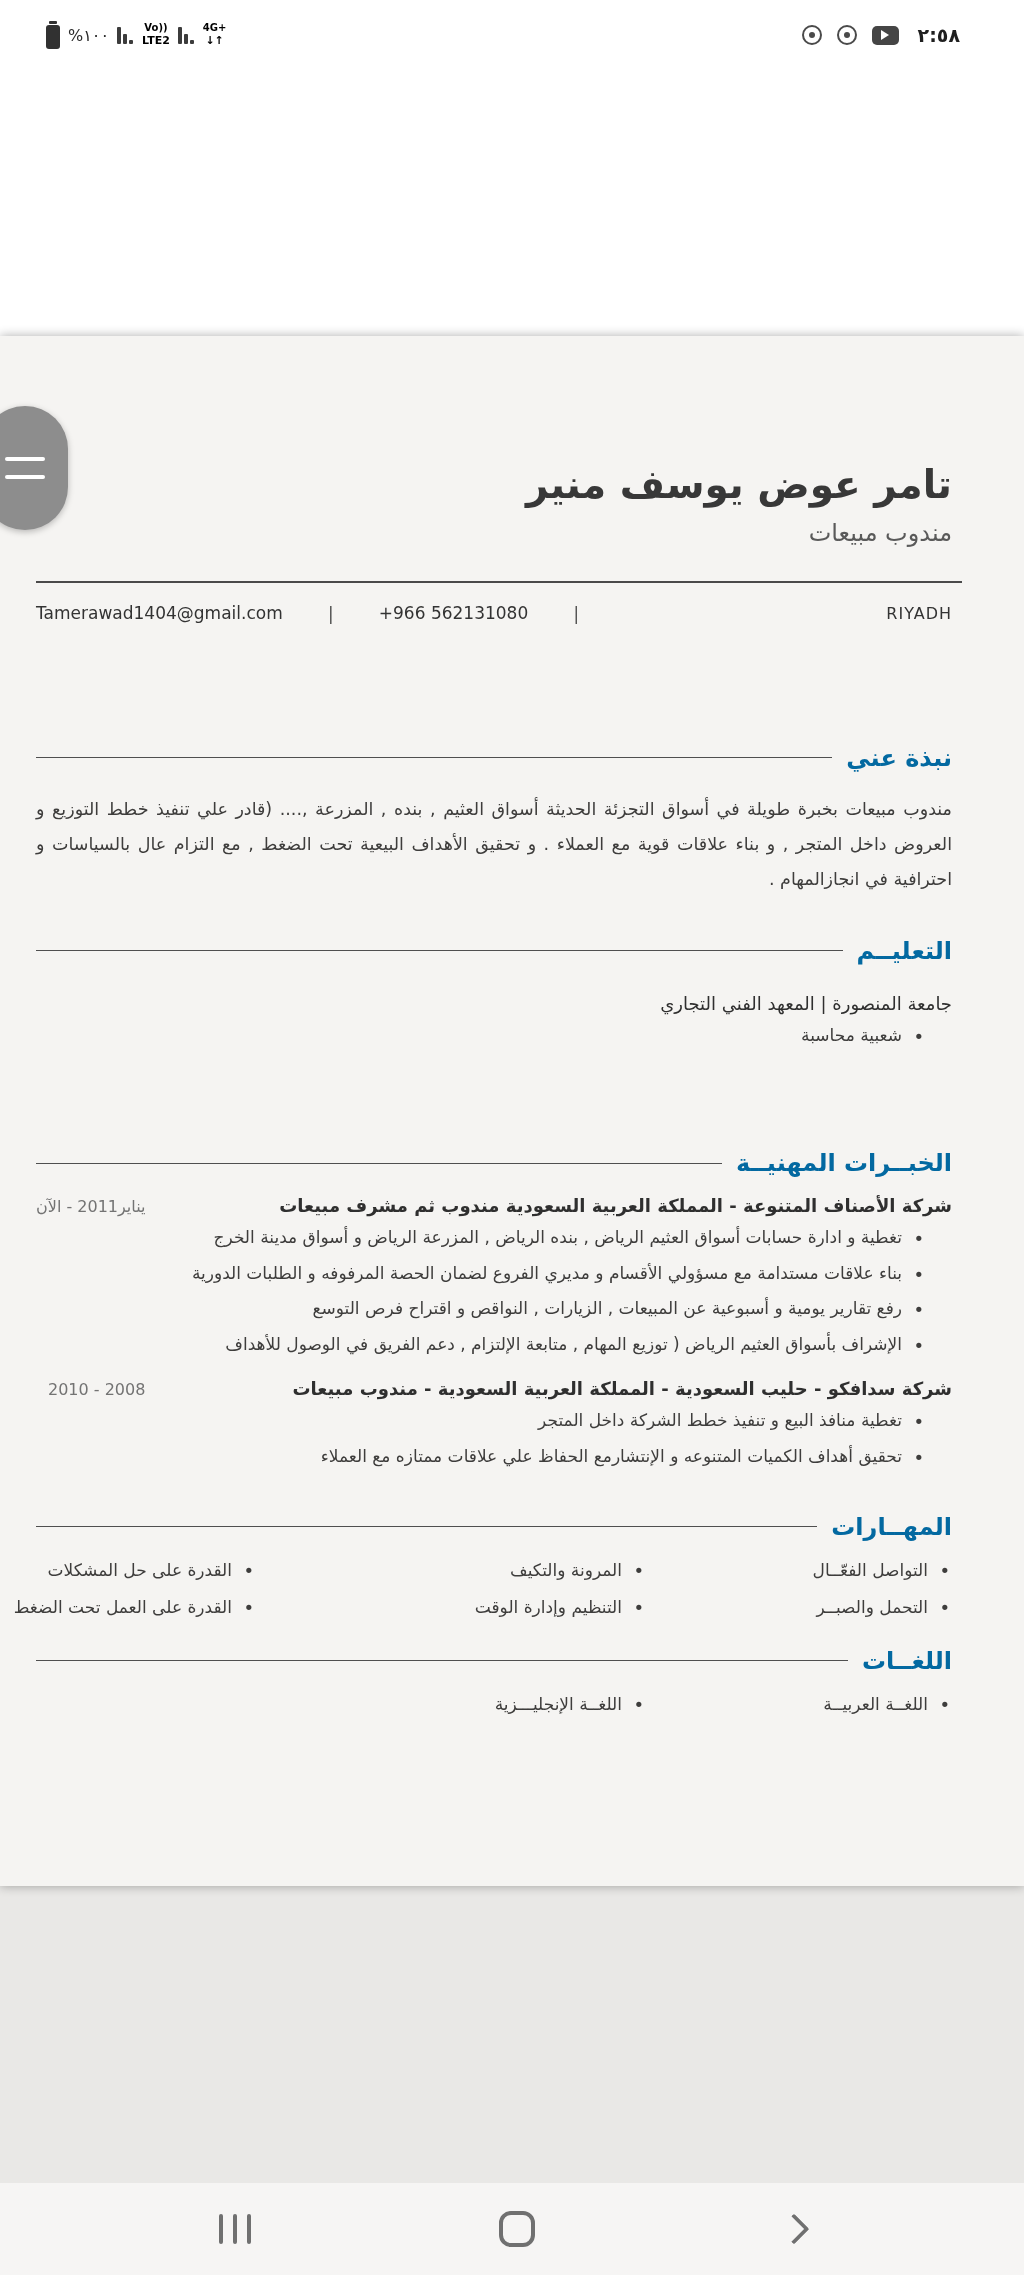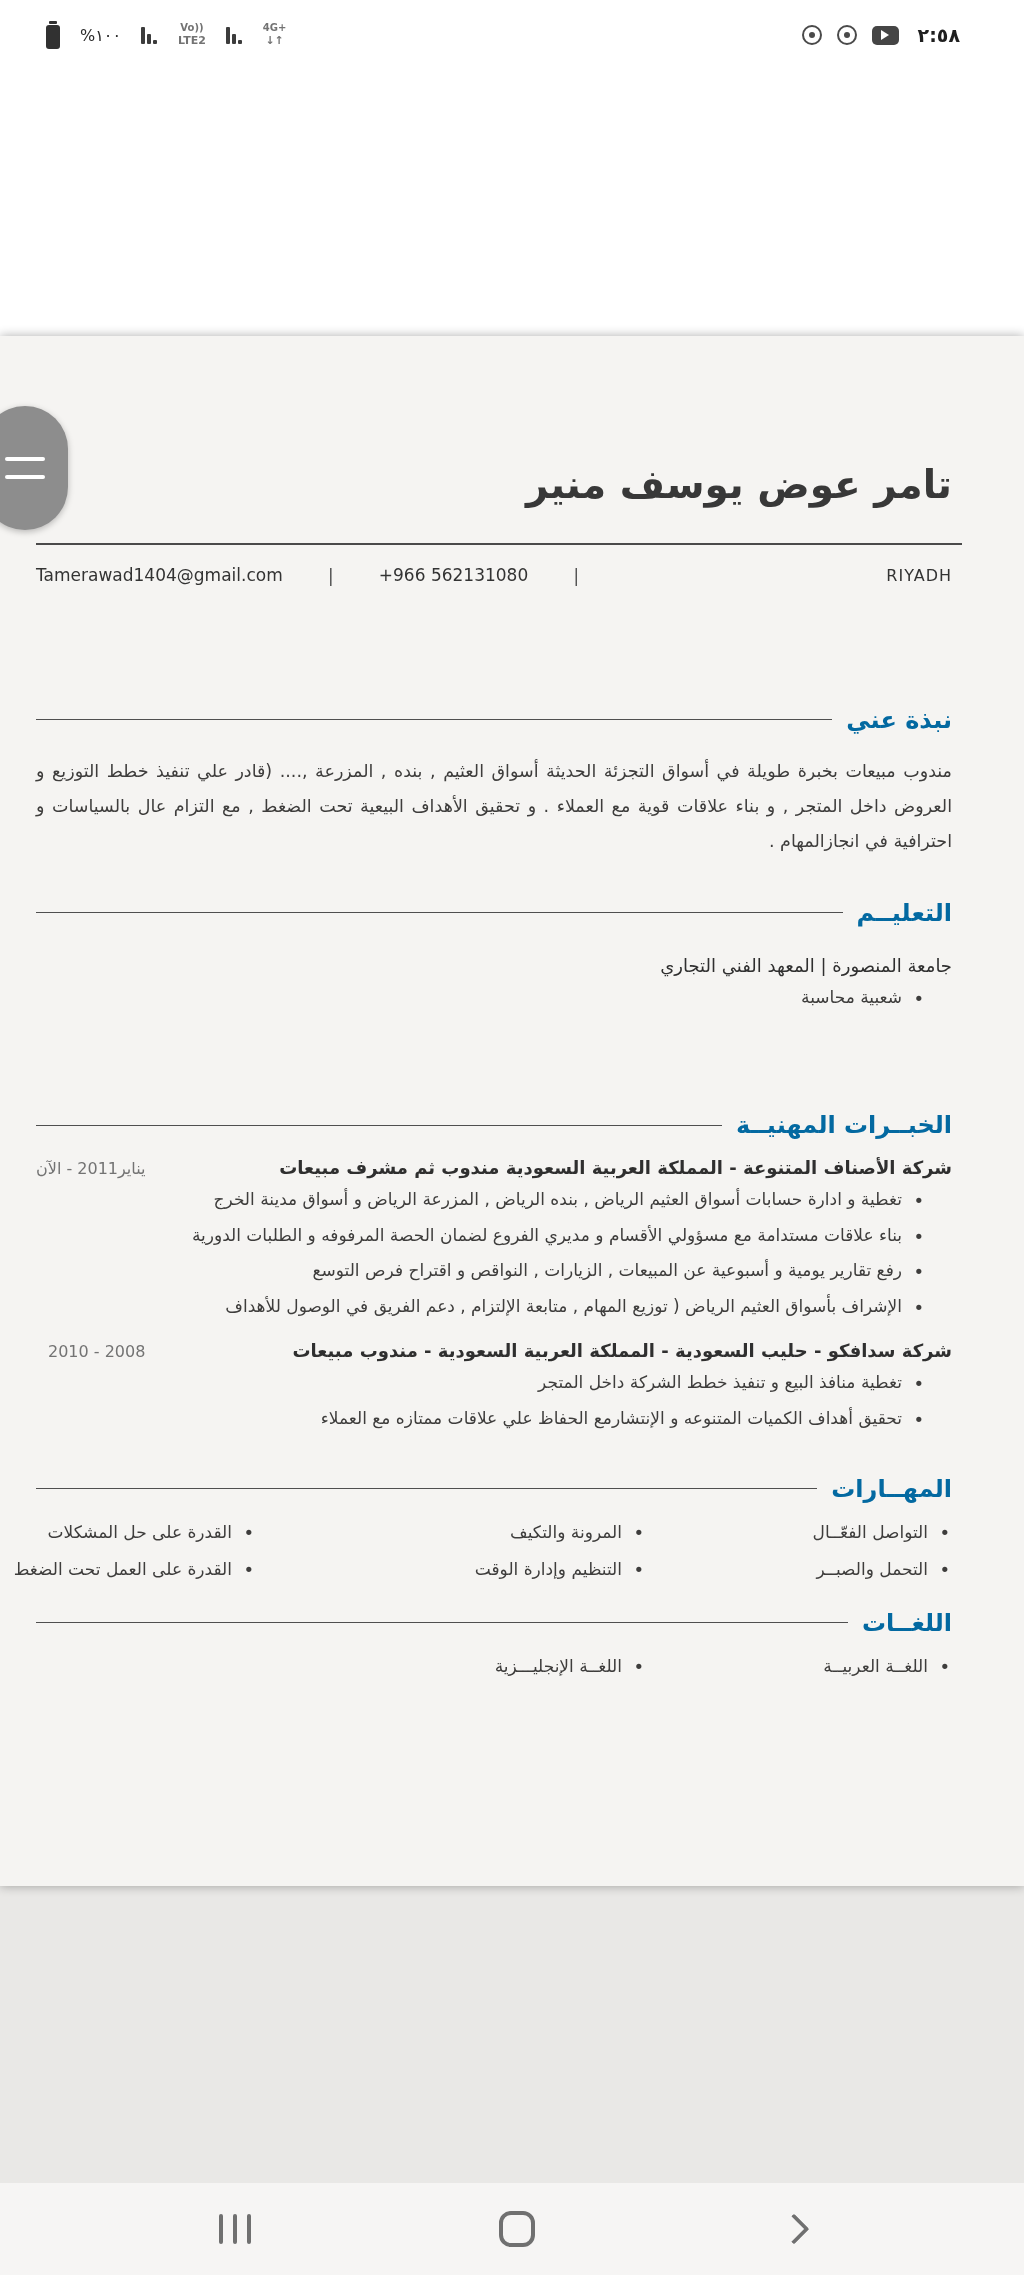--- a/index.html
+++ b/index.html
@@ -4,29 +4,29 @@
 <style>
   * { margin:0; padding:0; box-sizing:border-box; }
   body { background:#ffffff; font-family:"DejaVu Sans", sans-serif; }
   .screen { position:relative; width:1024px; height:2275px; background:#ffffff; overflow:hidden; }
 
   
   .status-bar { position:absolute; top:10px; left:0; right:0; height:50px;
     display:flex; align-items:center; justify-content:space-between;
     padding:0 64px 0 46px; color:#2b2b2b; }
   .sb-left, .sb-right { display:flex; align-items:center; }
-  .sb-left { gap:20px; }
+  .sb-left { gap:8px; }
   .sb-right { gap:15px; }
   .battery { position:relative; width:14px; height:24px; background:#313131; border-radius:3px; margin-top:3px; }
   .battery::before { content:""; position:absolute; top:-4px; left:3px; width:8px; height:3px; background:#313131; border-radius:1px; }
   .sb-text { font-size:16px; font-weight:500; letter-spacing:0.5px; }
   .signal { display:inline-flex; align-items:flex-end; gap:2px; height:18px; margin-right:1px; }
   .signal i { display:block; width:4px; background:#3c3c3c; border-radius:1px; }
   .signal .b1 { height:17px; } .signal .b2 { height:10px; } .signal .b3 { height:4px; }
-  .stack { display:inline-flex; flex-direction:column; align-items:center; line-height:1.05; font-weight:bold; color:#737373; }
+  .stack { display:inline-flex; flex-direction:column; align-items:center; line-height:1.05; font-weight:bold; color:#000000; }
   .stack .top { font-size:10px; } .stack .bottom { font-size:11px; margin-top:1px; }
   .notif { width:20px; height:20px; border:2.5px solid #4a4a4a; border-radius:50%; position:relative; }
   .notif::after { content:""; position:absolute; inset:5px; border-radius:50%; background:#4a4a4a; }
   .yt { width:27px; height:19px; background:#454545; border-radius:5px; display:flex; align-items:center; justify-content:center; }
   .yt i { width:0; height:0; border-left:8px solid #ffffff; border-top:5px solid transparent; border-bottom:5px solid transparent; }
   .sb-time { font-size:19px; font-weight:600; color:#1f1f1f; margin-left:4px; }
 
   
   .page { position:absolute; top:336px; left:0; width:1024px; height:1550px;
     background:#f5f4f2; box-shadow:0 0 10px rgba(0,0,0,0.32);
@@ -118,20 +118,21 @@
       <span class="notif"></span>
       <span class="yt">
           <i></i>
         </span>
       <span class="sb-time">٢:٥٨</span>
     </div>
   </div>
 
   <div class="page">
     <h1 class="resume-name">تامر عوض يوسف منير</h1>
+    <div class="resume-role">مندوب مبيعات</div>
     <div class="name-divider"></div>
 
     <div class="contact">
       <span class="email">Tamerawad1404@gmail.com</span>
       <span class="sep">|</span>
       <span class="phone">+966 562131080</span>
       <span class="sep">|</span>
       <span class="city">RIYADH</span>
     </div>
 

